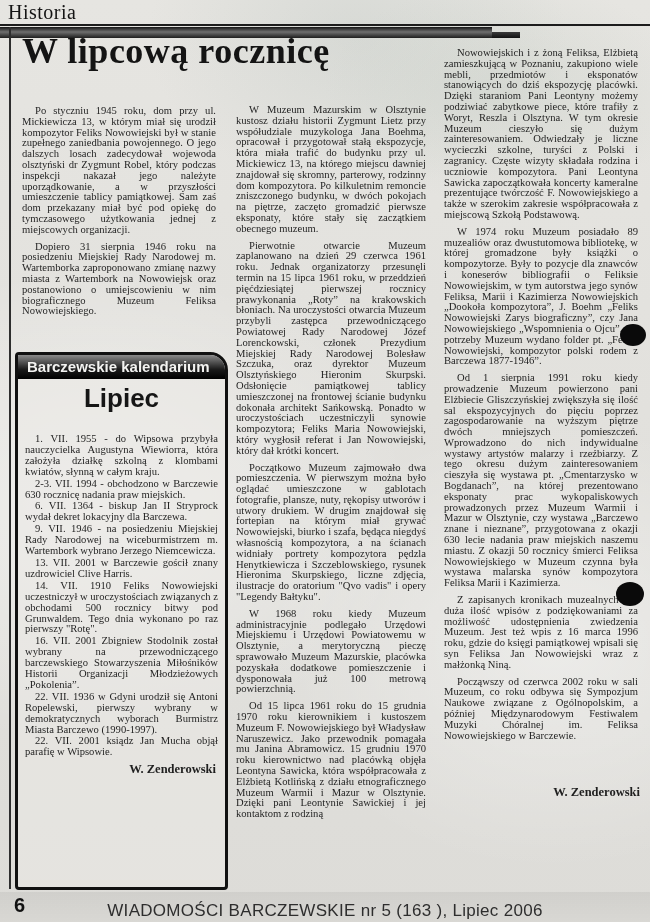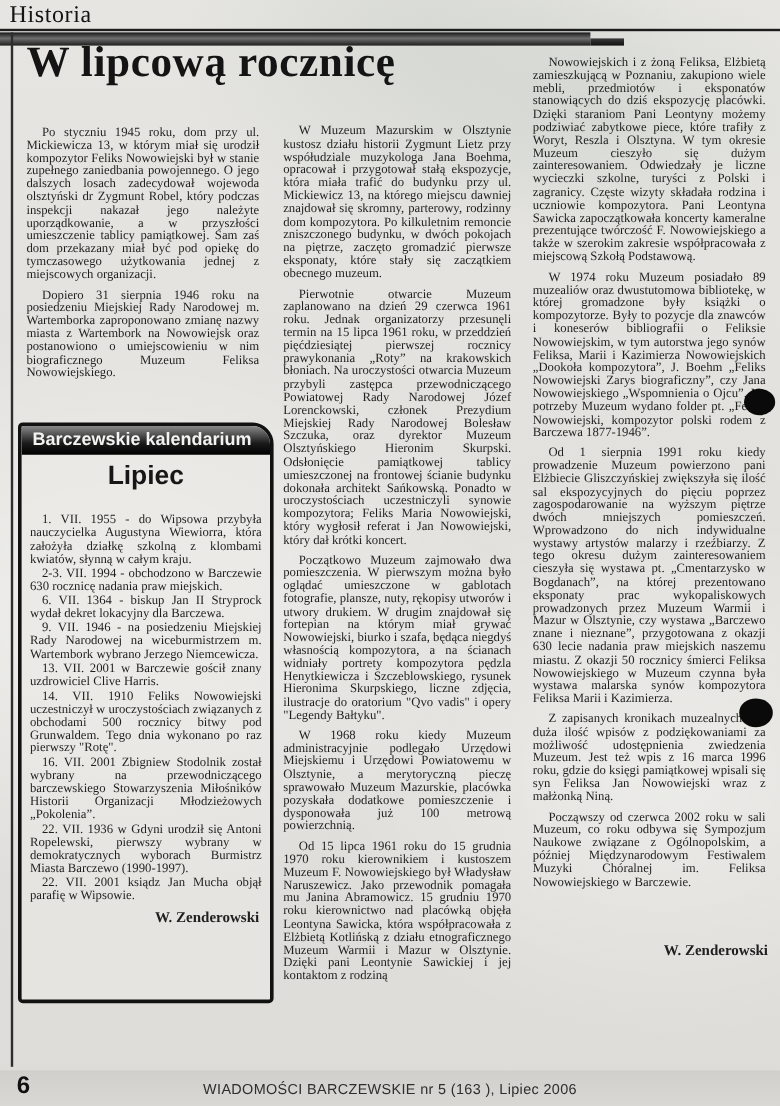--- a/index.html
+++ b/index.html
@@ -24,40 +24,40 @@
     letter-spacing:.5px;color:#141414;white-space:nowrap;}
   .subtitle{position:absolute;left:24px;top:74px;margin:0;font-size:20.5px;font-weight:bold;
     color:#1a1a1a;white-space:nowrap;}
   .col{position:absolute;text-align:justify;font-size:10.6px;line-height:10.8px;}
   .col p{margin:6px;text-indent:13px;}
   .col1{left:16px;top:100px;width:206px;}
   .col2{left:230px;top:99px;width:202px;}
   .col3{left:438px;top:42px;width:206px;}
   .author-sign{display:block;text-align:right;font-weight:bold;font-size:12.5px;margin-top:46px;
     text-indent:0;padding-right:4px;}
-  .sidebar{position:absolute;left:15px;top:352px;width:213px;height:484px;
+  .sidebar{position:absolute;left:15px;top:352px;width:213px;height:538px;
     border:3px solid #111;border-radius:4px 18px 4px 4px;background:rgba(235,234,230,.55);
     box-sizing:border-box;overflow:hidden;}
   .sidebar-header{height:24px;background:linear-gradient(to bottom,#8a8a8a,#1a1a1a 60%,#000);
     color:#f3f3f1;font-family:"Liberation Sans", sans-serif;font-weight:bold;font-size:15px;
     line-height:24px;padding-left:9px;border-radius:0 12px 0 0;}
   .sidebar-month{text-align:center;font-family:"Liberation Sans", sans-serif;font-weight:bold;
-    font-size:22px;margin:4px 0 5px 0;color:#161616;}
+    font-size:26px;margin:4px 0 5px 0;color:#161616;}
   .sidebar-items{padding:0 7px;text-align:justify;font-size:10.6px;line-height:10.9px;margin-top:20px;}
   .sidebar-items p{margin:0 0 1px 0;text-indent:10px;}
   .sidebar-sign{text-align:right;font-weight:bold;font-size:12.5px;padding:3px 9px 0 0;}
   .ink-blot{position:absolute;background:#0a0a0a;border-radius:50%;}
   .blot1{left:620px;top:324px;width:26px;height:22px;}
   .blot2{left:616px;top:582px;width:28px;height:24px;}
   .footer{position:absolute;left:0;top:892px;width:650px;height:30px;
     background:linear-gradient(to bottom,rgba(0,0,0,.06),rgba(0,0,0,.02));}
   .page-num{position:absolute;left:14px;top:2px;font-family:"Liberation Sans", sans-serif;
     font-weight:bold;font-size:20px;color:#111;}
   .issue-line{position:absolute;left:0;top:9px;width:100%;text-align:center;
-    font-family:"Liberation Sans", sans-serif;font-size:12px;color:#2e2e2e;letter-spacing:.3px;}
+    font-family:"Liberation Sans", sans-serif;font-size:17px;color:#2e2e2e;letter-spacing:.3px;}
 </style>
 </head>
 <body>
 
 <div class="page">
 
   <div class="section-label">Historia</div>
   <div class="top-rule"></div>
   <div class="heavy-bar"></div>
   <div class="left-rule"></div>

